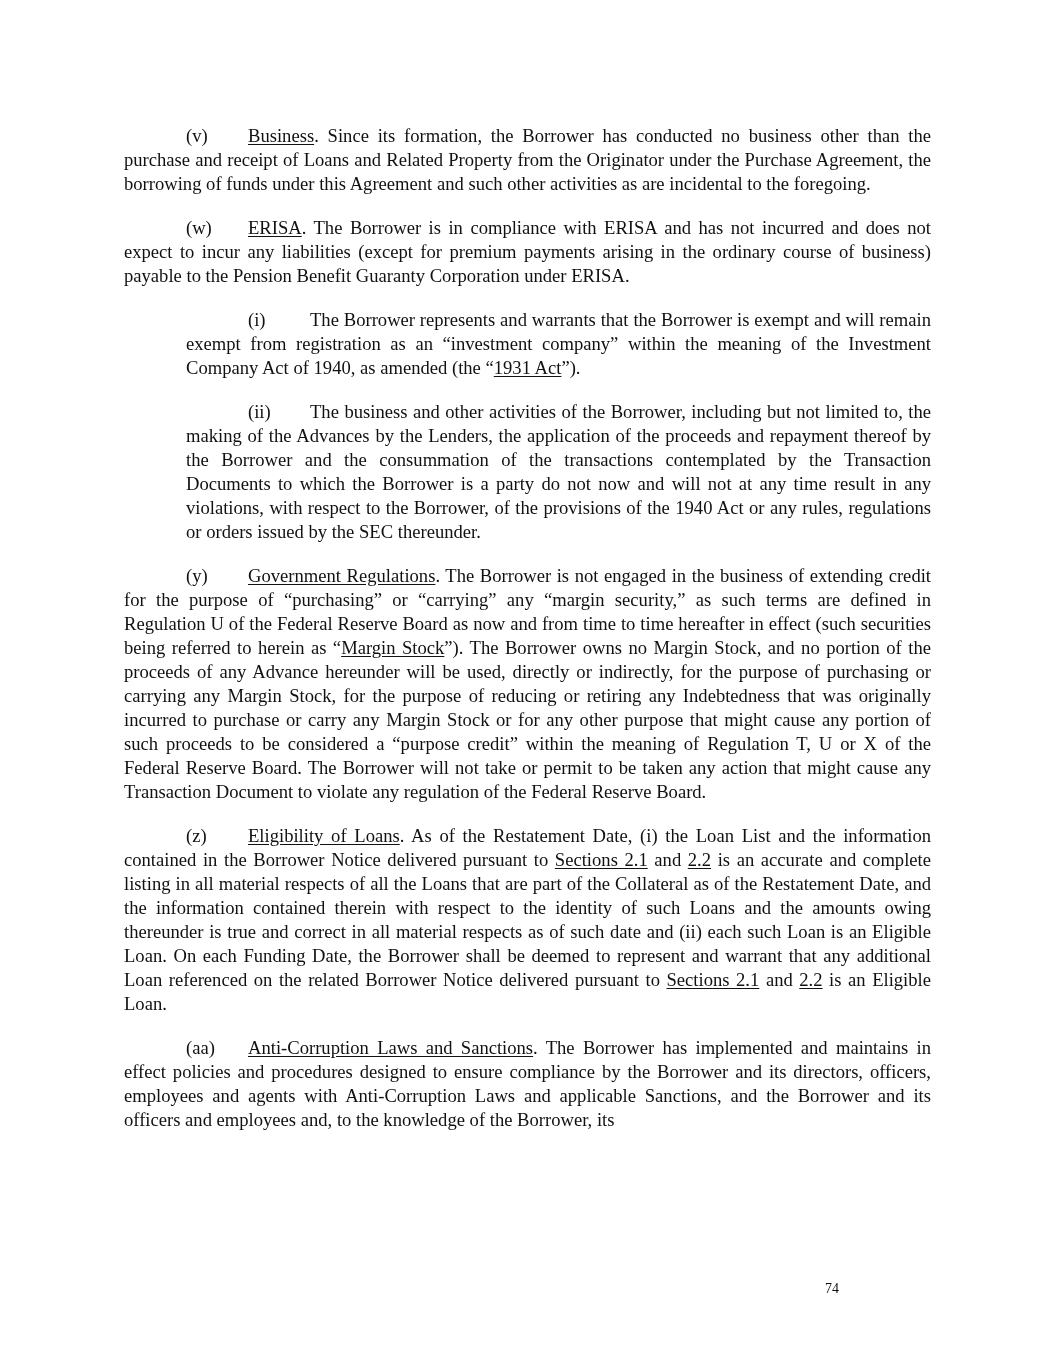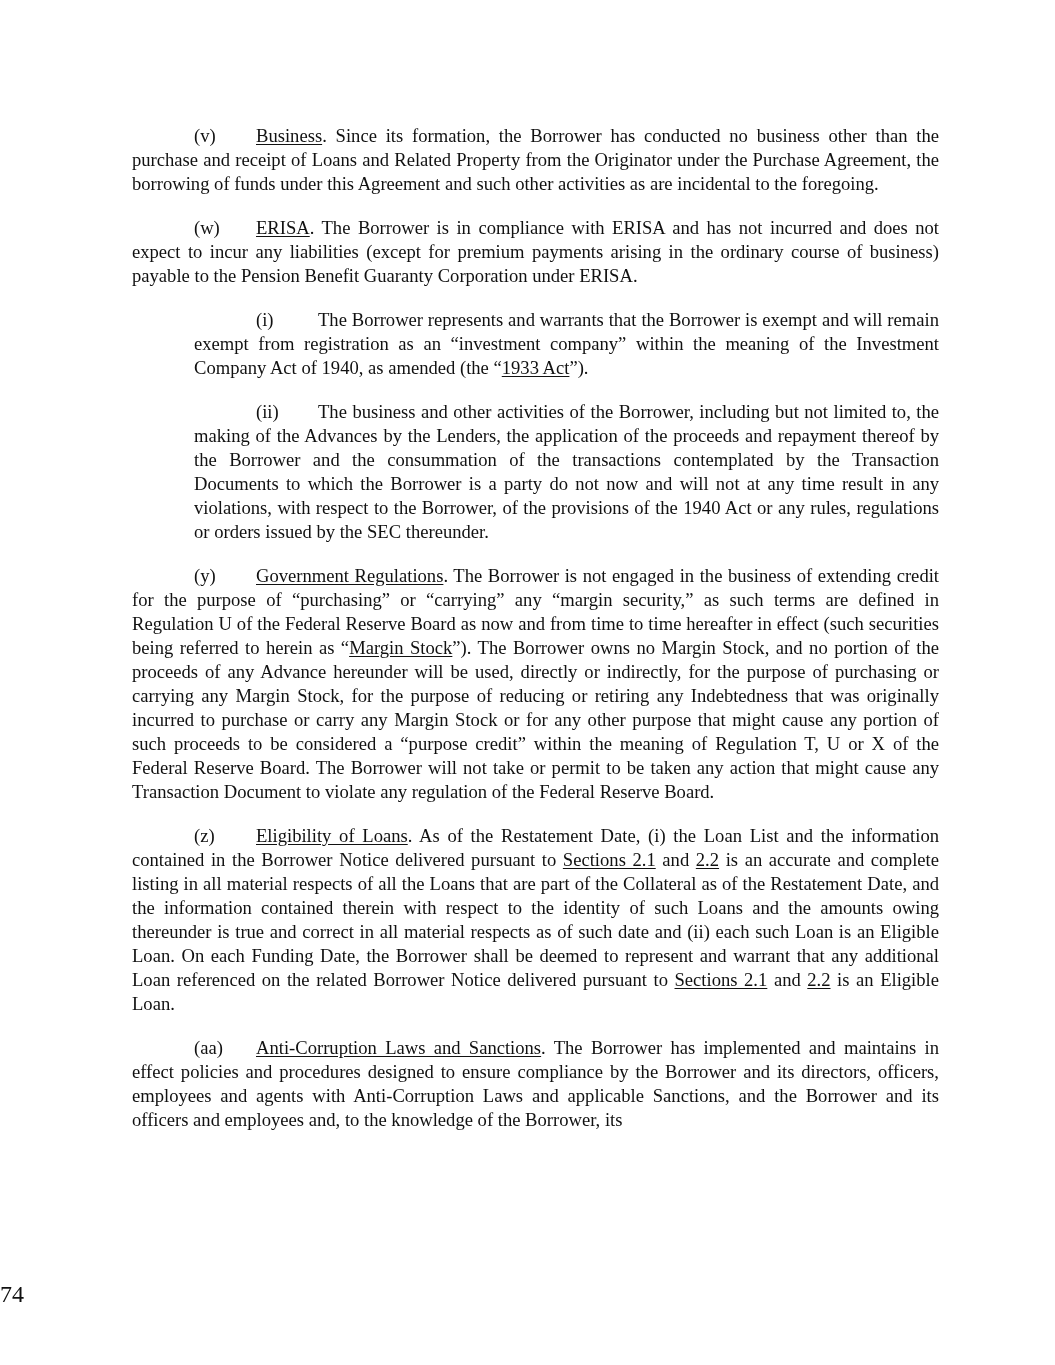--- a/index.html
+++ b/index.html
@@ -2,45 +2,45 @@
 <html><head>
 <meta charset="utf-8">
 <style>
   html, body { margin: 0; padding: 0; background: #ffffff; }
   body {
     width: 1055px; height: 1365px; position: relative; overflow: hidden;
     font-family: "Liberation Serif", "DejaVu Serif", serif;
     color: #111111;
   }
   .page {
-    position: absolute; left: 132px; top: 124px; width: 807px;
+    position: absolute; left: 124px; top: 124px; width: 807px;
     font-size: 18.6px; line-height: 24px;
   }
   p { margin: 0; text-align: justify; text-align-last: left; }
   .para { margin-bottom: 20px; }
   .first-indent { text-indent: 62px; }
   .sub { margin-left: 62px; text-indent: 62px; }
   .label { display: inline-block; text-indent: 0; width: 62px; }
   .u { text-decoration: underline; text-underline-offset: 2px; }
   .page-number {
     position: absolute; top: 1281px; left: 0; width: 839px;
-    text-align: left; font-size: 24px;
+    text-align: right; font-size: 14px;
   }
 </style>
 </head>
 <body>
 
 <div class="page">
 
   <p class="para first-indent"><span class="label">(v)</span><span class="u">Business</span><span>.  Since its formation, the Borrower has conducted no business other than the purchase and receipt of Loans and Related Property from the Originator under the Purchase Agreement, the borrowing of funds under this Agreement and such other activities as are incidental to the foregoing.</span></p>
 
   <p class="para first-indent"><span class="label">(w)</span><span class="u">ERISA</span><span>.  The Borrower is in compliance with ERISA and has not incurred and does not expect to incur any liabilities (except for premium payments arising in the ordinary course of business) payable to the Pension Benefit Guaranty Corporation under ERISA.</span></p>
 
 
-  <p class="para sub"><span class="label">(i)</span><span>The Borrower represents and warrants that the Borrower is exempt and will remain exempt from registration as an “investment company” within the meaning of the Investment Company Act of 1940, as amended (the “</span><span class="u">1933 Act</span><span>”).</span></p>
+  <p class="para sub"><span class="label">(i)</span><span>The Borrower represents and warrants that the Borrower is exempt and will remain exempt from registration as an “investment company” within the meaning of the Investment Company Act of 1940, as amended (the “</span><span class="u">1931 Act</span><span>”).</span></p>
 
   <p class="para sub"><span class="label">(ii)</span><span>The business and other activities of the Borrower, including but not limited to, the making of the Advances by the Lenders, the application of the proceeds and repayment thereof by the Borrower and the consummation of the transactions contemplated by the Transaction Documents to which the Borrower is a party do not now and will not at any time result in any violations, with respect to the Borrower, of the provisions of the 1940 Act or any rules, regulations or orders issued by the SEC thereunder.</span></p>
 
   <p class="para first-indent"><span class="label">(y)</span><span class="u">Government Regulations</span><span>.  The Borrower is not engaged in the business of extending credit for the purpose of “purchasing” or “carrying” any “margin security,” as such terms are defined in Regulation U of the Federal Reserve Board as now and from time to time hereafter in effect (such securities being referred to herein as “</span><span class="u">Margin Stock</span><span>”).  The Borrower owns no Margin Stock, and no portion of the proceeds of any Advance hereunder will be used, directly or indirectly, for the purpose of purchasing or carrying any Margin Stock, for the purpose of reducing or retiring any Indebtedness that was originally incurred to purchase or carry any Margin Stock or for any other purpose that might cause any portion of such proceeds to be considered a “purpose credit” within the meaning of Regulation T, U or X of the Federal Reserve Board.  The Borrower will not take or permit to be taken any action that might cause any Transaction Document to violate any regulation of the Federal Reserve Board.</span></p>
 
   <p class="para first-indent"><span class="label">(z)</span><span class="u">Eligibility of Loans</span><span>.  As of the Restatement Date, (i) the Loan List and the information contained in the Borrower Notice delivered pursuant to </span><span class="u">Sections 2.1</span><span> and </span><span class="u">2.2</span><span> is an accurate and complete listing in all material respects of all the Loans that are part of the Collateral as of the Restatement Date, and the information contained therein with respect to the identity of such Loans and the amounts owing thereunder is true and correct in all material respects as of such date and (ii) each such Loan is an Eligible Loan.  On each Funding Date, the Borrower shall be deemed to represent and warrant that any additional Loan referenced on the related Borrower Notice delivered pursuant to </span><span class="u">Sections 2.1</span><span> and </span><span class="u">2.2</span><span> is an Eligible Loan.</span></p>
 
   <p class="first-indent"><span class="label">(aa)</span><span class="u">Anti-Corruption Laws and Sanctions</span><span>.  The Borrower has implemented and maintains in effect policies and procedures designed to ensure compliance by the Borrower and its directors, officers, employees and agents with Anti-Corruption Laws and applicable Sanctions, and the Borrower and its officers and employees and, to the knowledge of the Borrower, its</span></p>
 
 </div>

